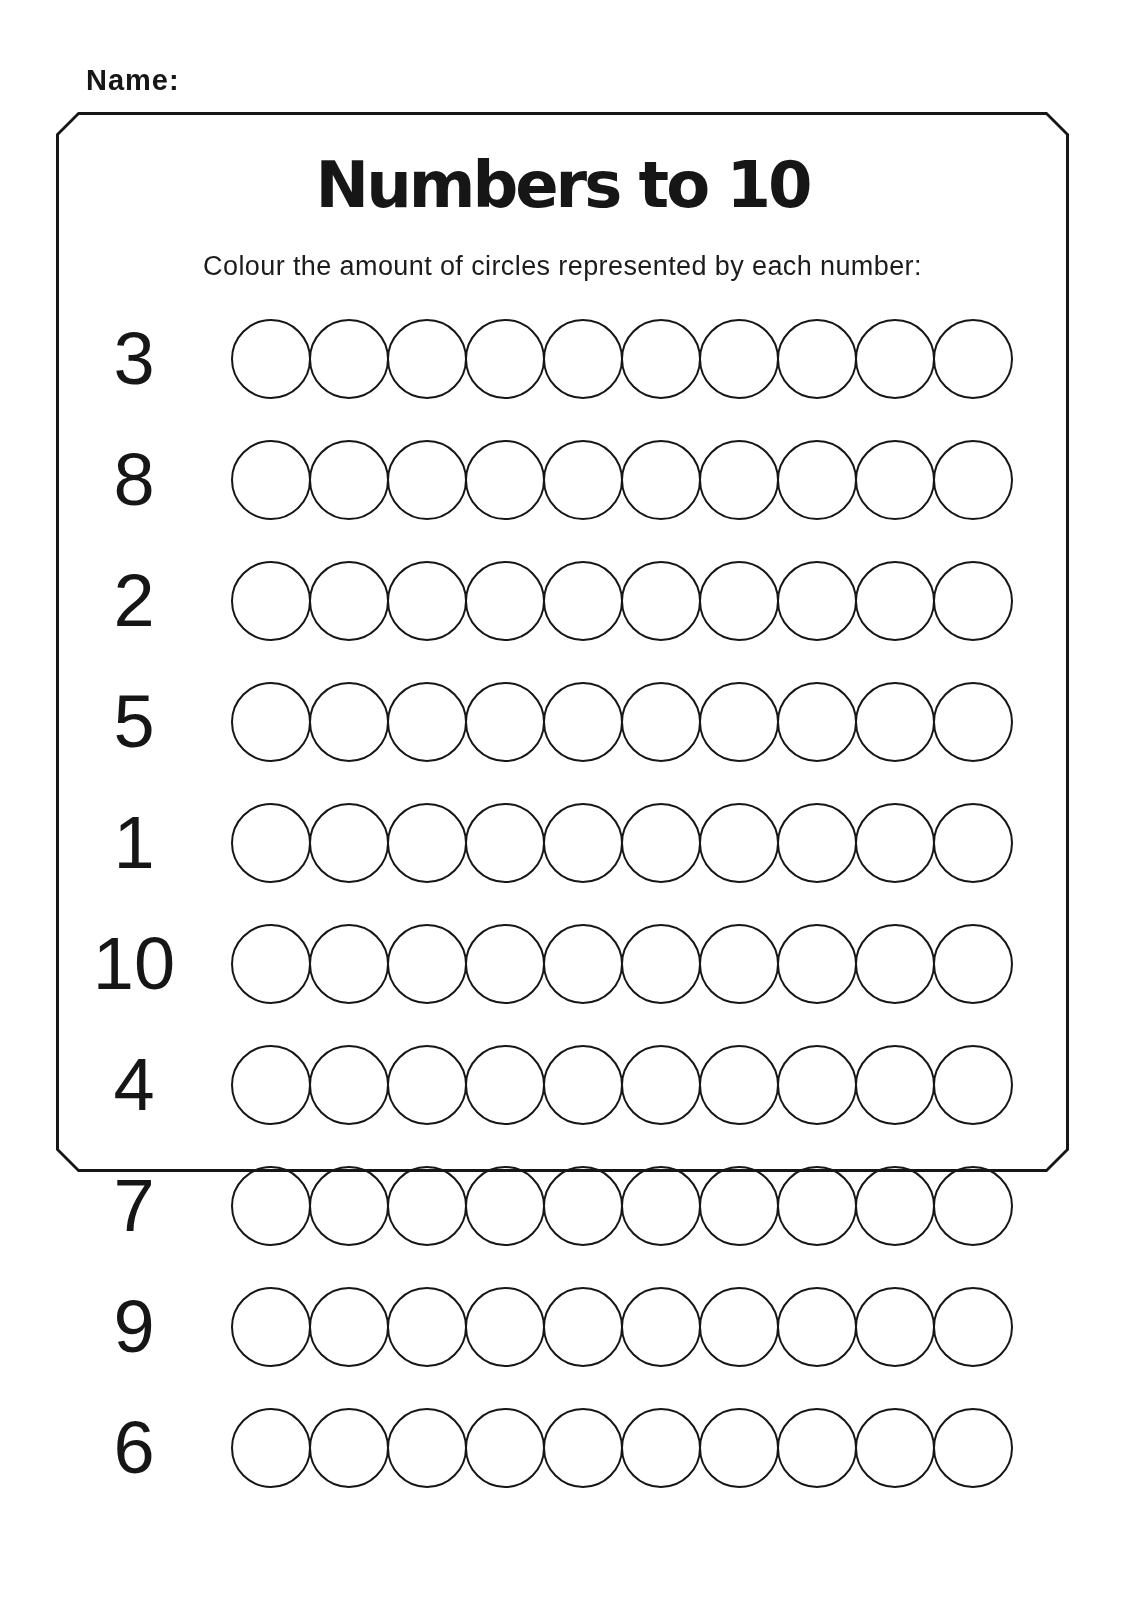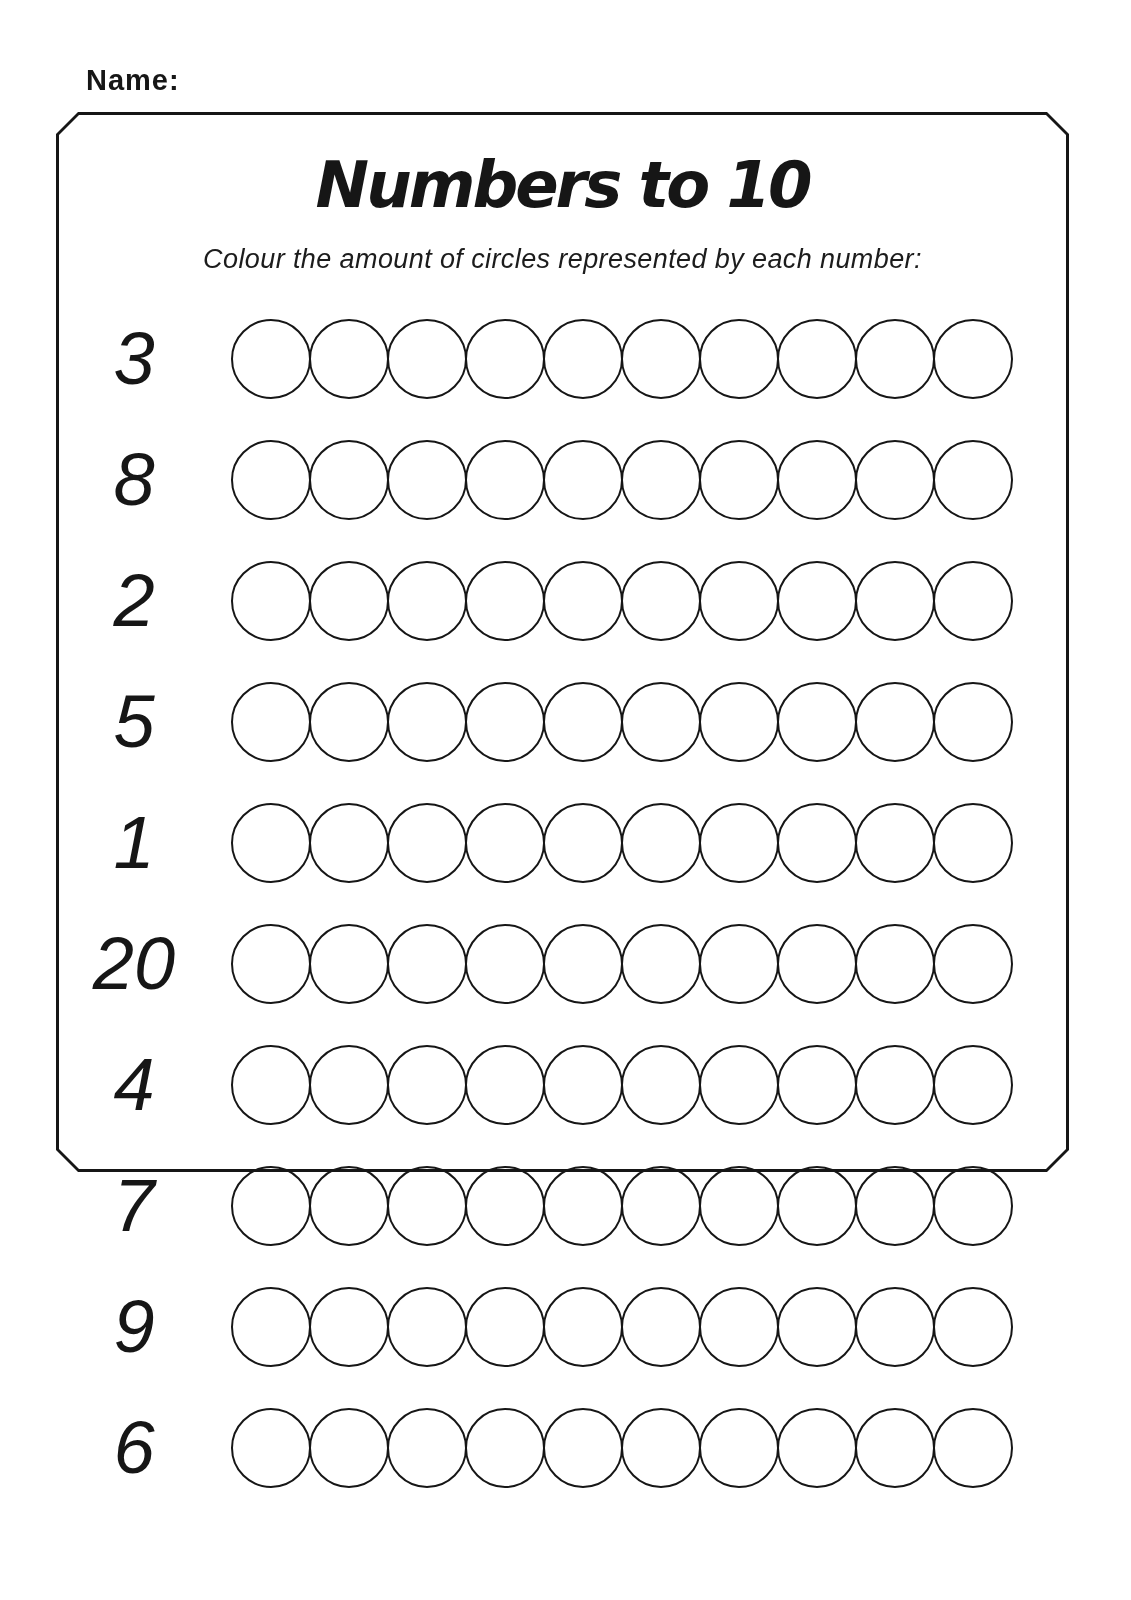--- a/index.html
+++ b/index.html
@@ -22,21 +22,20 @@
     font-weight: bold;
   }
 
   
   .frame {
     position: absolute;
     left: 56px;
     top: 112px;
     width: 1013px;
     height: 1060px;
-    font-style: italic;
   }
   .frame-outer {
     position: absolute;
     inset: 0;
     background: #161616;
     clip-path: polygon(22px 0, calc(100% - 22px) 0, 100% 22px,
                        100% calc(100% - 22px), calc(100% - 22px) 100%,
                        22px 100%, 0 calc(100% - 22px), 0 22px);
   }
   .frame-inner {
@@ -59,21 +58,21 @@
     width: 100%;
     text-align: center;
     font-family: "DejaVu Sans", "Liberation Sans", sans-serif;
     font-weight: 800;
     font-size: 64px;
     letter-spacing: -3px;
     color: #161616;
   }
   .subtitle {
     position: absolute;
-    top: 132px;
+    top: 139px;
     left: 0;
     width: 100%;
     text-align: center;
     font-size: 27px;
     letter-spacing: 0.4px;
     color: #1c1c1c;
   }
 
   .rows {
     position: absolute;
@@ -197,21 +196,21 @@
               <div class="circle"></div>
               <div class="circle"></div>
               <div class="circle"></div>
               <div class="circle"></div>
               <div class="circle"></div>
               <div class="circle"></div>
               <div class="circle"></div>
             </div>
           </div>
           <div class="row">
-            <div class="row-number">20</div>
+            <div class="row-number">10</div>
             <div class="circles">
               <div class="circle"></div>
               <div class="circle"></div>
               <div class="circle"></div>
               <div class="circle"></div>
               <div class="circle"></div>
               <div class="circle"></div>
               <div class="circle"></div>
               <div class="circle"></div>
               <div class="circle"></div>

